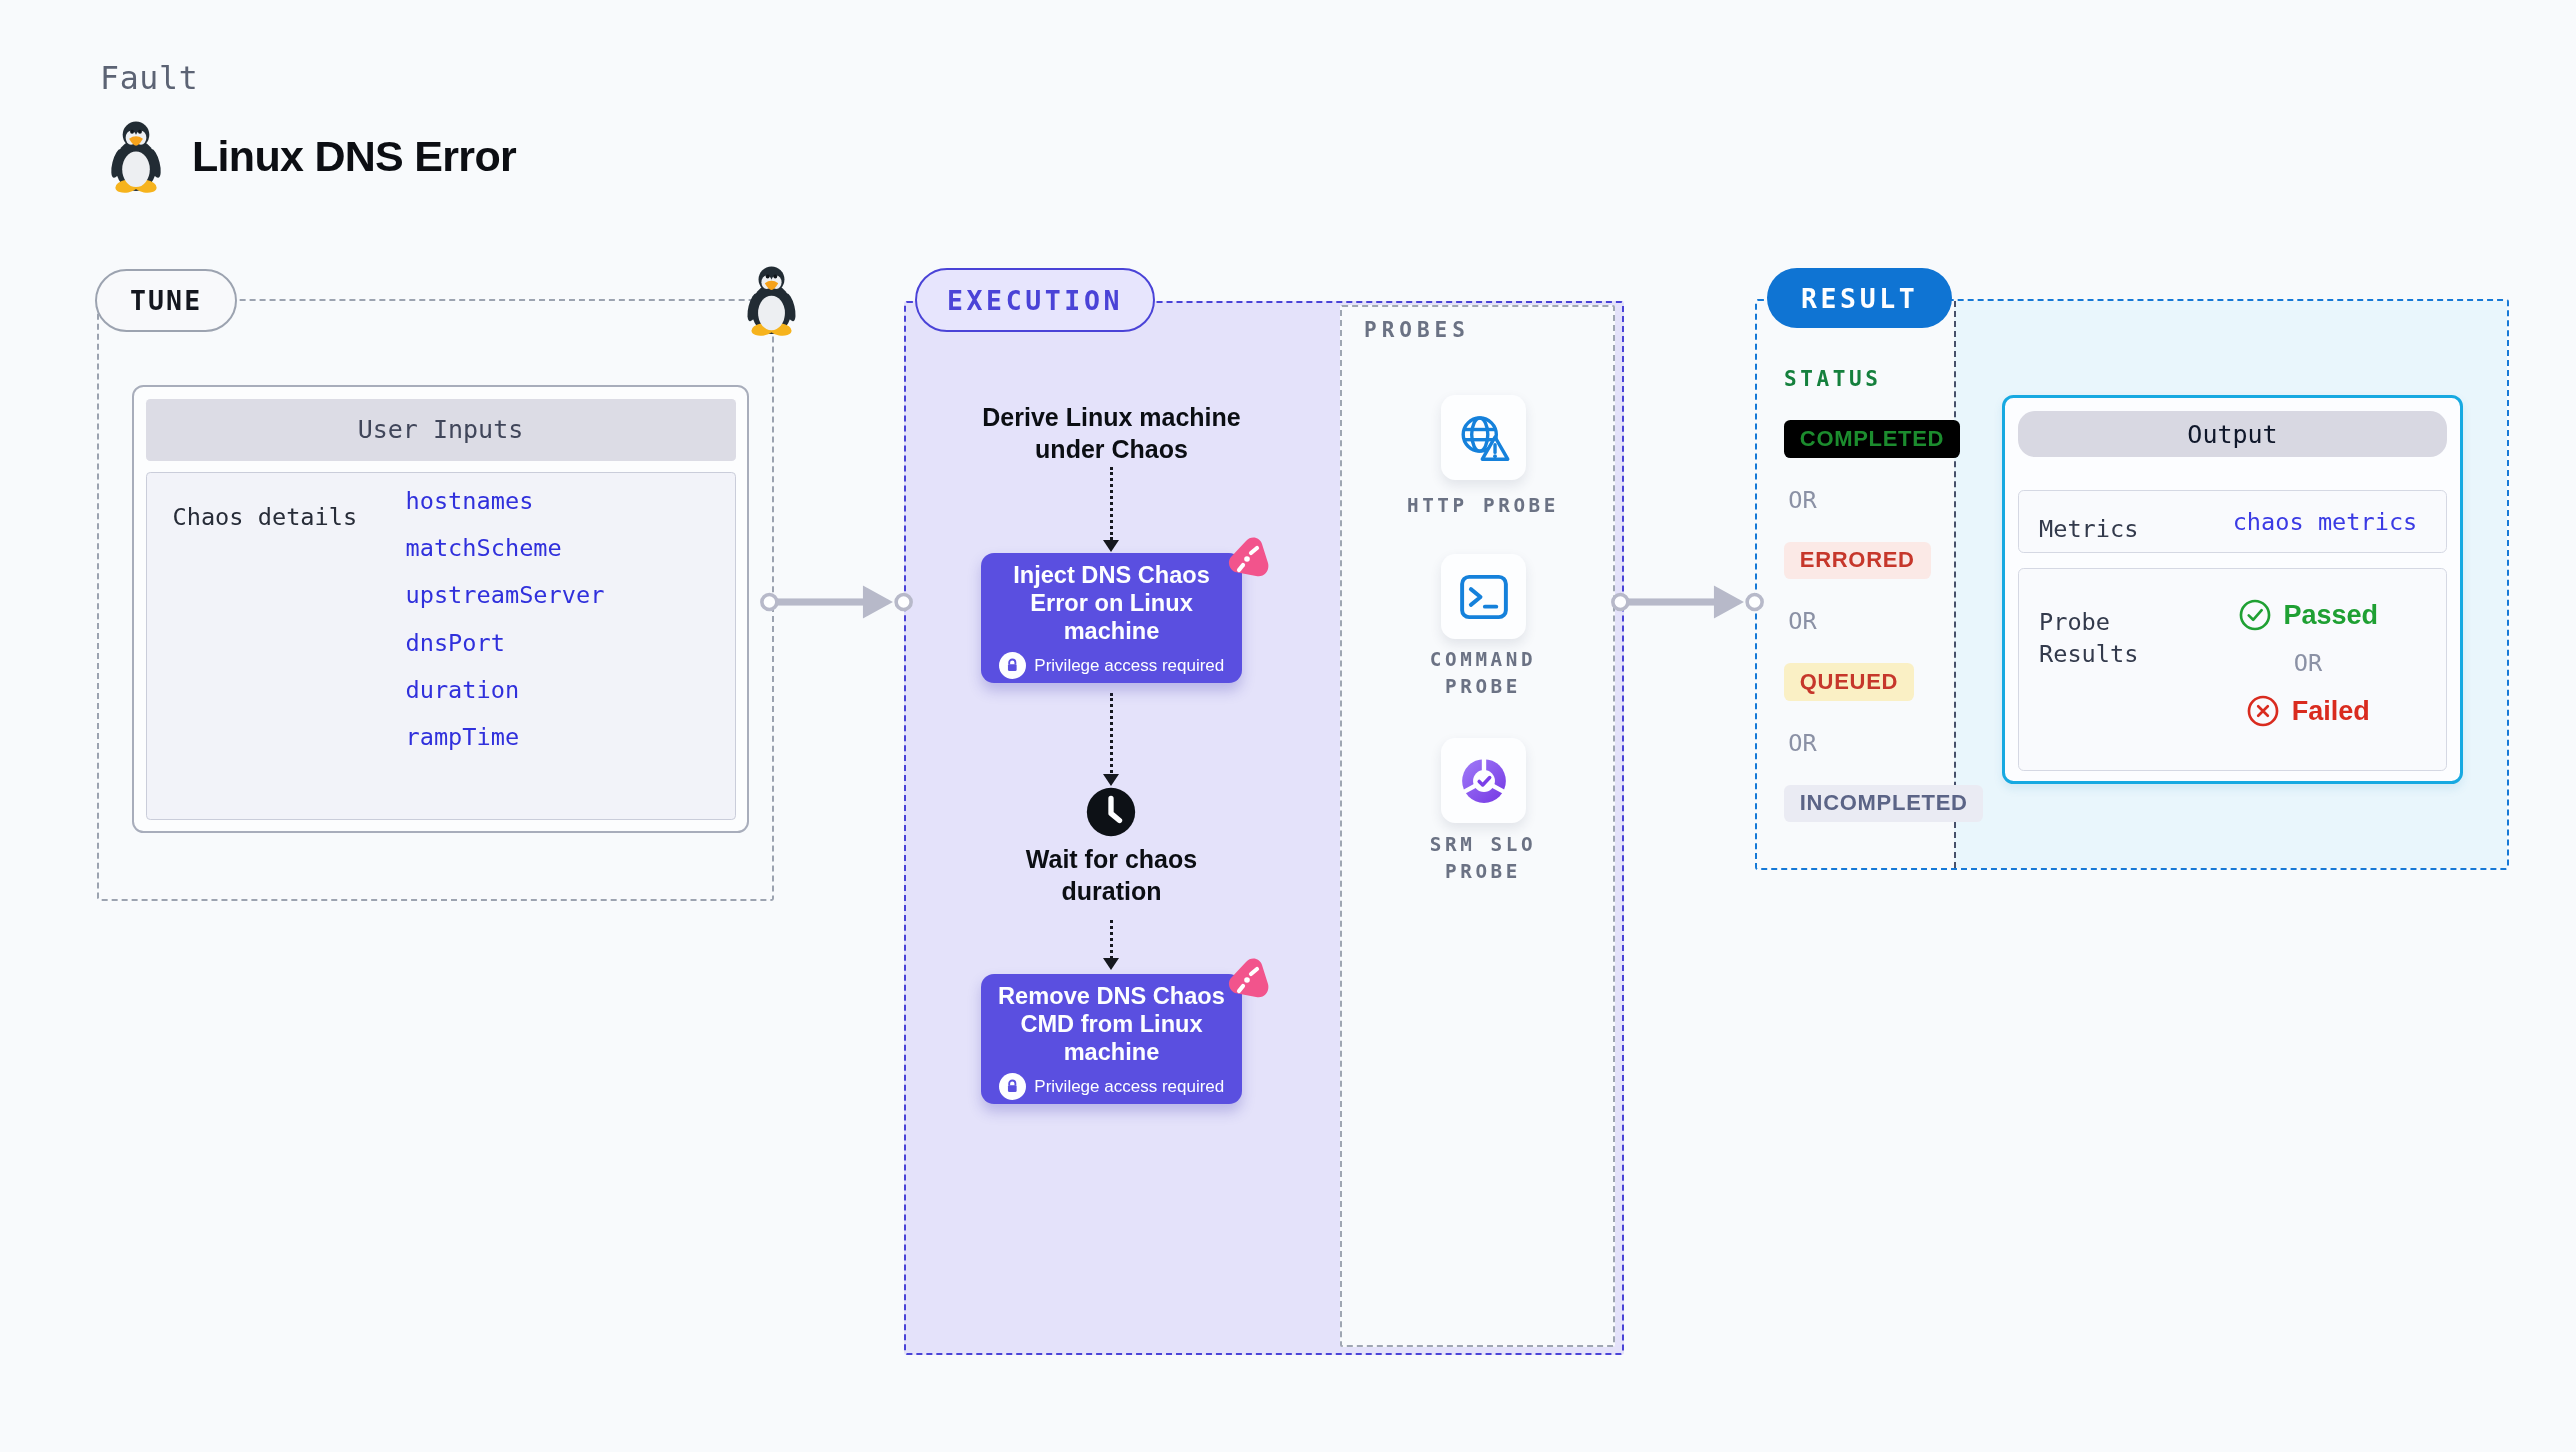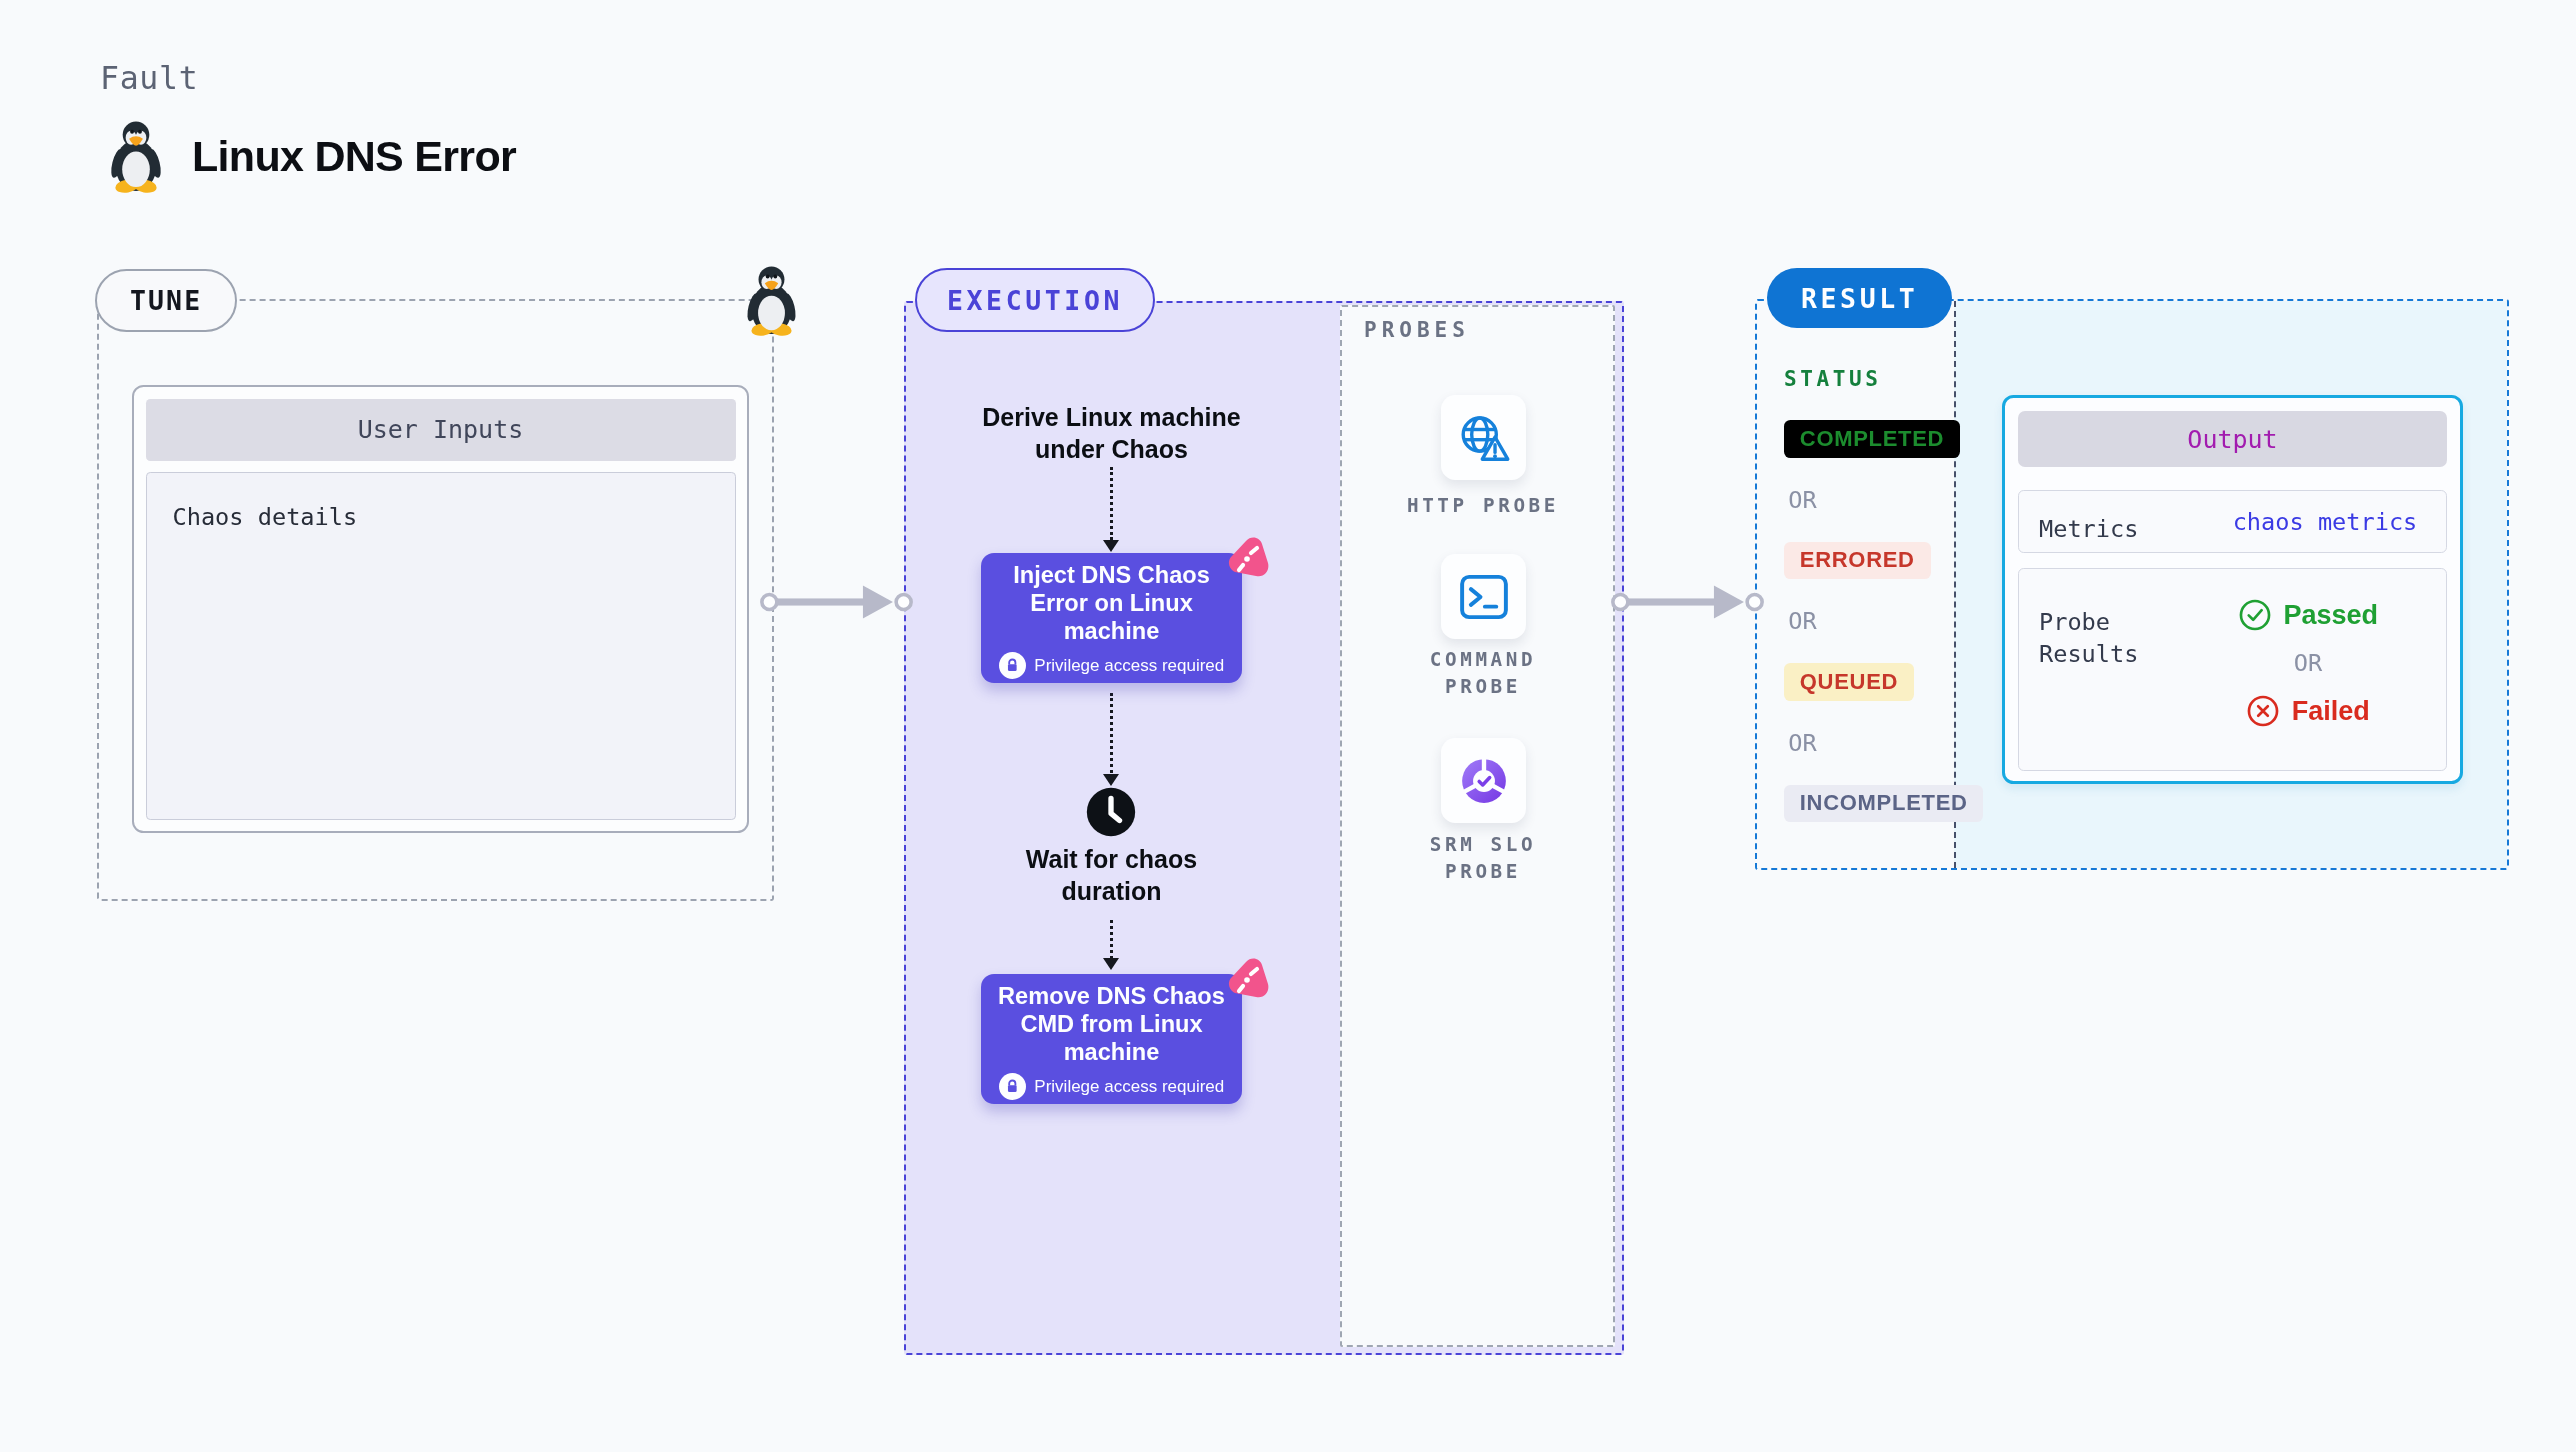--- a/index.html
+++ b/index.html
@@ -88,23 +88,23 @@
   #status-col{left:1784px;top:367px;width:186px;display:flex;flex-direction:column;
               align-items:flex-start;gap:28px;z-index:3;}
   #status-title{font-size:21px;font-weight:bold;color:#15803d;letter-spacing:3.6px;
                 font-family:"DejaVu Sans Mono",monospace;margin-bottom:1.4px;}
   .status-badge{padding:5.7px 15.8px;border-radius:6.4px;font-size:22px;font-weight:bold;letter-spacing:0.7px;}
   .or-label{font-family:"DejaVu Sans Mono",monospace;font-size:23.6px;color:#8B91A5;padding-left:4.3px;}
 
   #output-card{left:2002px;top:395px;width:461px;height:389px;background:#FCFDFF;
                border:3.6px solid #17A9E1;border-radius:11.5px;box-sizing:border-box;z-index:3;
                box-shadow:0 4.3px 10px rgba(20,120,180,.10);}
-  #output-header{position:absolute;left:13px;right:13px;top:13px;height:56px;background:#D8D8E2;
-                 border-radius:7px;display:flex;align-items:center;justify-content:center;
-                 font-size:25px;color:#a21caf;}
+  #output-header{position:absolute;left:13px;right:13px;top:13px;height:46px;background:#D8D8E2;
+                 border-radius:17px;display:flex;align-items:center;justify-content:center;
+                 font-size:25px;color:#0f172a;}
   .output-row{position:absolute;left:13px;right:13px;background:#F9FAFD;border:1.4px solid #D5D8E3;
               border-radius:5.7px;box-sizing:border-box;}
   #metrics-row{top:92px;height:63px;display:flex;align-items:center;}
   #metrics-label{padding-left:20px;width:165px;font-size:23.6px;color:#333A4C;margin-top:15px;}
   #metrics-value{flex:1;text-align:center;font-size:23.6px;color:#3A3AE4;}
   #probe-row{top:170px;height:203px;}
   #probe-results-label{position:absolute;left:20px;top:38px;width:129px;font-size:23.6px;
                        line-height:31.5px;color:#333A4C;}
   #probe-results-vals{position:absolute;left:161px;right:10px;top:0;bottom:0;display:flex;
                       flex-direction:column;align-items:center;padding-top:29px;gap:17px;box-sizing:border-box;}
@@ -164,20 +164,28 @@
   <div id="tune-box" class="abs"></div>
   <div id="tune-badge" class="abs pill">TUNE</div>
   <svg id="tux-corner" class="abs" viewBox="0 0 60 74">
       <use href="#tux"></use>
     </svg>
 
   <div id="ui-card" class="abs">
     <div id="ui-header" class="mono">User Inputs</div>
     <div id="ui-body">
       <div id="chaos-label" class="mono">Chaos details</div>
+      <div id="value-list" class="mono">
+        <span>hostnames</span>
+        <span>matchScheme</span>
+        <span>upstreamServer</span>
+        <span>dnsPort</span>
+        <span>duration</span>
+        <span>rampTime</span>
+      </div>
     </div>
   </div>
 
   <svg id="arrow-1" class="abs flow-arrow" viewBox="0 0 214 56">
       <use href="#flow-arrow-g"></use>
     </svg>
 
   <div id="exec-box" class="abs">
     <div id="probes-panel"></div>
   </div>

